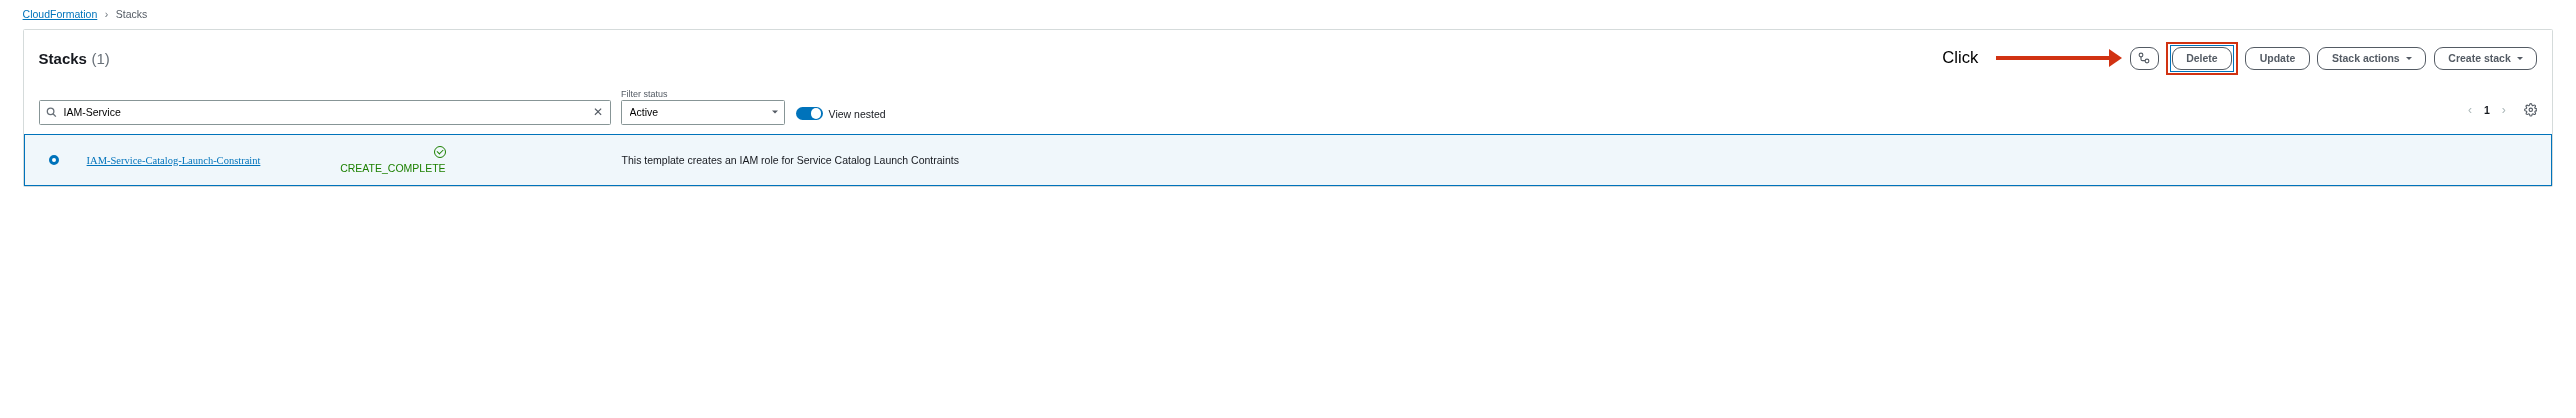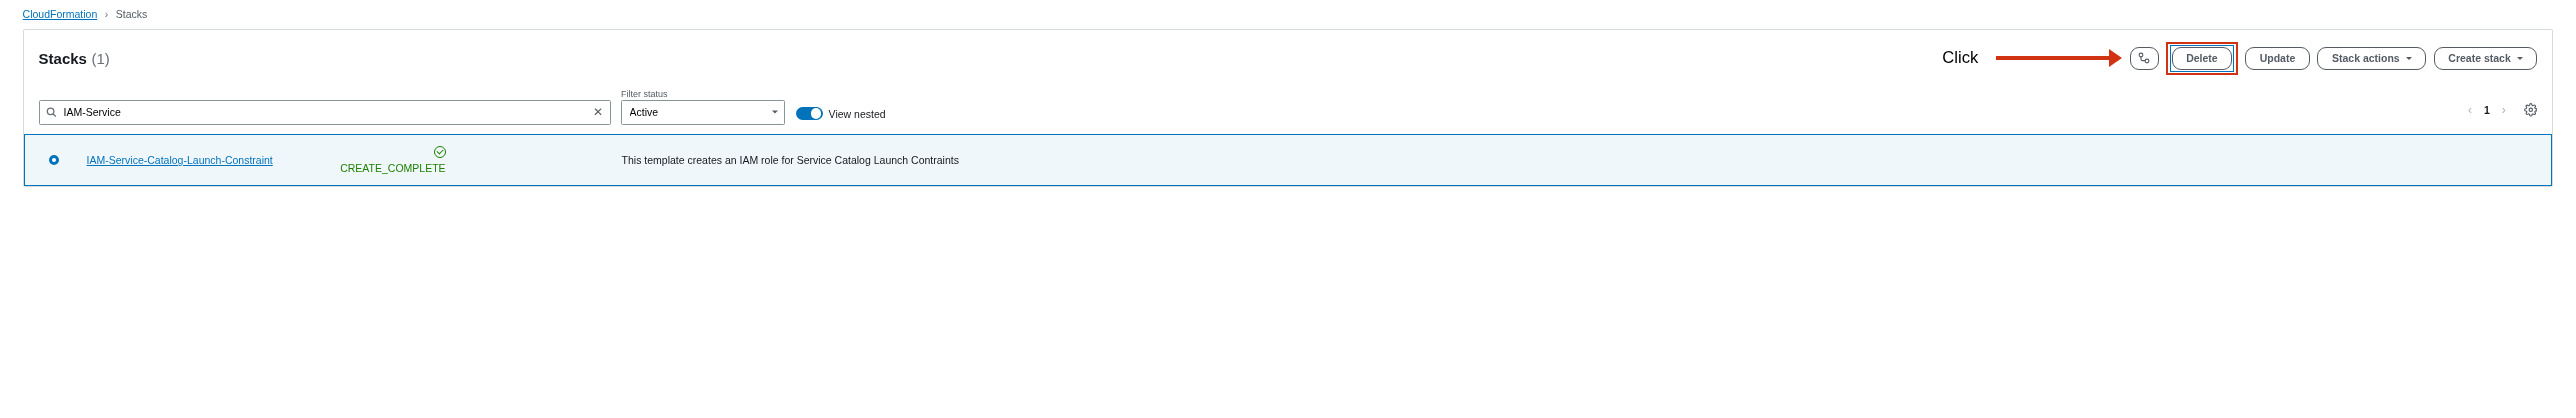--- a/index.html
+++ b/index.html
@@ -45,21 +45,21 @@
 .th-divider { width: 0.8px; height: 13.6px; background: #d5dbdb; }
 .col-select { width: 38px; }
 .col-name { width: 211px; }
 .col-status { width: 166px; }
 .col-created { width: 158px; display: flex; align-items: center; justify-content: space-between; }
 .col-desc { flex: 1; }
 .sort-caret { width: 0; height: 0; border-left: 3.8px solid transparent; border-right: 3.8px solid transparent; border-top: 3.8px solid #879596; }
 .table-row { display: flex; align-items: center; padding: 7.5px 15px; background: #f0f7fb; border: 0.8px solid #0073bb; border-left-width: 0.8px; margin: -0.8px 0 0 0; }
 .td { padding: 3px 9px; font-size: 10.5px; }
 .radio { width: 10.5px; height: 10.5px; border: 3.8px solid #0073bb; border-radius: 50%; background: #fff; }
-.stack-link { color: #0073bb; text-decoration: underline; }
+.stack-link { color: #0073bb; text-decoration: underline; font-family: Liberation Serif, serif; }
 .status-cell { display: flex; align-items: flex-end; gap: 4.5px; color: #1d8102; font-weight: 400; flex-direction: column; }
 .check-circle { width: 12px; height: 12px; border: 1.5px solid #1d8102; border-radius: 50%; display: flex; align-items: center; justify-content: center; }
 .check-circle::after { content: ""; width: 3px; height: 5.3px; border-right: 1.5px solid #1d8102; border-bottom: 1.5px solid #1d8102; transform: rotate(45deg); margin-top: -1.5px; }
 svg { display: block; }
 </style>
 </head>
 <body>
 
 <nav class="breadcrumb">
   <a href="#">CloudFormation</a>

